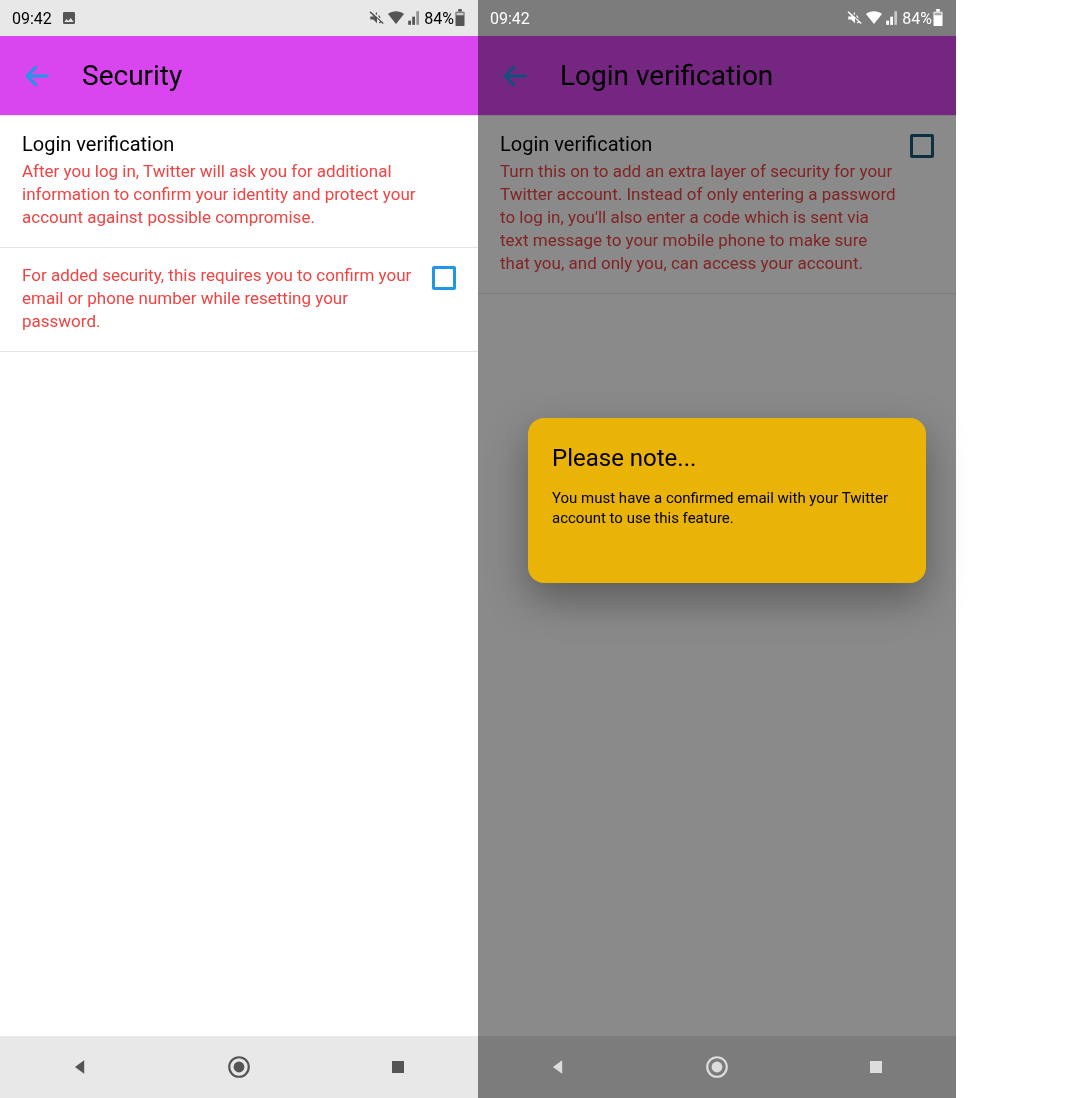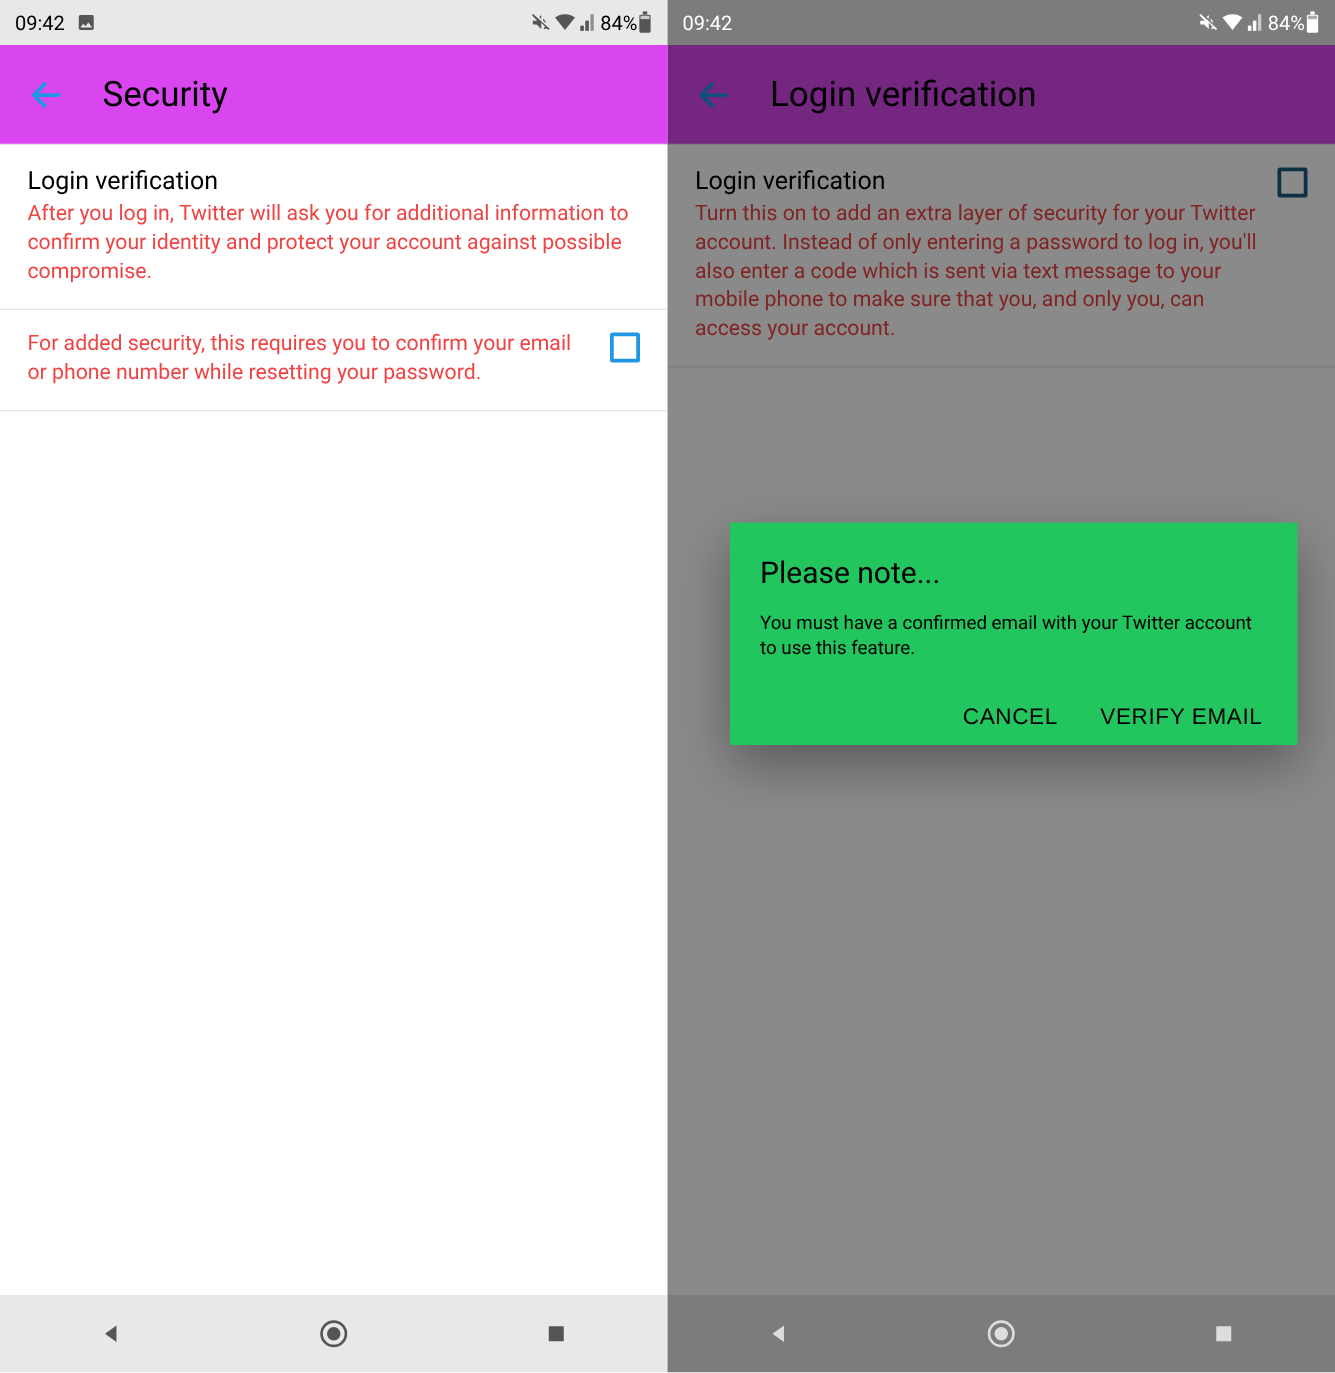--- a/index.html
+++ b/index.html
@@ -1,18 +1,18 @@
 <!DOCTYPE html>
 <html><head>
 <meta charset="utf-8">
 <style>
   * { box-sizing: border-box; margin: 0; padding: 0; }
   html, body { width: 1068px; height: 1098px; font-family: Roboto, "Helvetica Neue", Arial, sans-serif; }
   body { display: flex; background: #fff; }
-  .phone { width: 534px; height: 1098px; display: flex; flex-direction: column; position: relative; }
+  .phone { width: 478px; height: 1098px; display: flex; flex-direction: column; position: relative; }
   .phone.left { background: #ffffff; }
   .phone.right { background: #ffffff; }
 
   
   .statusbar { height: 36px; display: flex; align-items: center; justify-content: space-between; padding: 0 12px; font-size: 16px; color: #000; }
   .statusbar.left { background: #e8e8e8; }
   .statusbar .sb-left { display: flex; align-items: center; gap: 8px; }
   .statusbar .sb-right { display: flex; align-items: center; gap: 0; justify-content: space-between; }
   .sb-icon { display: inline-flex; align-items: center; }
 
@@ -39,21 +39,21 @@
   
   .dim { position: absolute; inset: 0; background: rgba(0,0,0,0.46); pointer-events: none; }
   .phone.right .content-wrapper { position: relative; flex: 1; display: flex; flex-direction: column; }
   .phone.right .statusbar, .phone.right .navbar { position: relative; z-index: 1; }
   .phone.right .statusbar { background: #7d7c7c; color: #fff; }
   .phone.right .header, .phone.right .setting-row { position: relative; }
   .phone.right .header .title { color: #000; }
   .phone.right .header .back { color: #185a7c; }
 
   
-  .dialog { position: absolute; left: 50px; right: 30px; top: 418px; background: #22c55e; border-radius: 0; box-shadow: 0 16px 40px rgba(0,0,0,0.35); padding: 26px 24px 4px 24px; z-index: 5; }
+  .dialog { position: absolute; left: 50px; right: 30px; top: 418px; background: #eab308; border-radius: 16px; box-shadow: 0 16px 40px rgba(0,0,0,0.35); padding: 26px 24px 28px 24px; z-index: 5; }
   .dialog-title { font-size: 24px; color: #000; margin-bottom: 16px; }
   .dialog-body { font-size: 15px; color: #000; line-height: 1.35; margin-bottom: 26px; }
   .dialog-actions { display: flex; justify-content: flex-end; gap: 26px; }
   .dialog-btn { font-size: 18px; letter-spacing: 0.5px; color: #000; background: none; border: none; cursor: pointer; padding: 8px 4px; }
 
   svg { display: block; }
 </style>
 </head>
 <body>
 
@@ -190,24 +190,20 @@
         </div>
         <div class="checkbox"></div>
       </div>
     </div>
     <div class="dim"></div>
   </div>
 
   <div class="dialog">
     <div class="dialog-title">Please note...</div>
     <div class="dialog-body">You must have a confirmed email with your Twitter account to use this feature.</div>
-    <div class="dialog-actions">
-      <button class="dialog-btn">CANCEL</button>
-      <button class="dialog-btn">VERIFY EMAIL</button>
-    </div>
   </div>
 
   <div class="navbar right" style="position:relative; z-index:6;">
     <div class="nav-btn">
       <svg width="20" height="20" viewBox="0 0 24 24">
           <path fill="#ddd" d="M17 4v16L6 12 17 4z"></path>
         </svg>
     </div>
     <div class="nav-btn">
       <svg width="26" height="26" viewBox="0 0 24 24">

